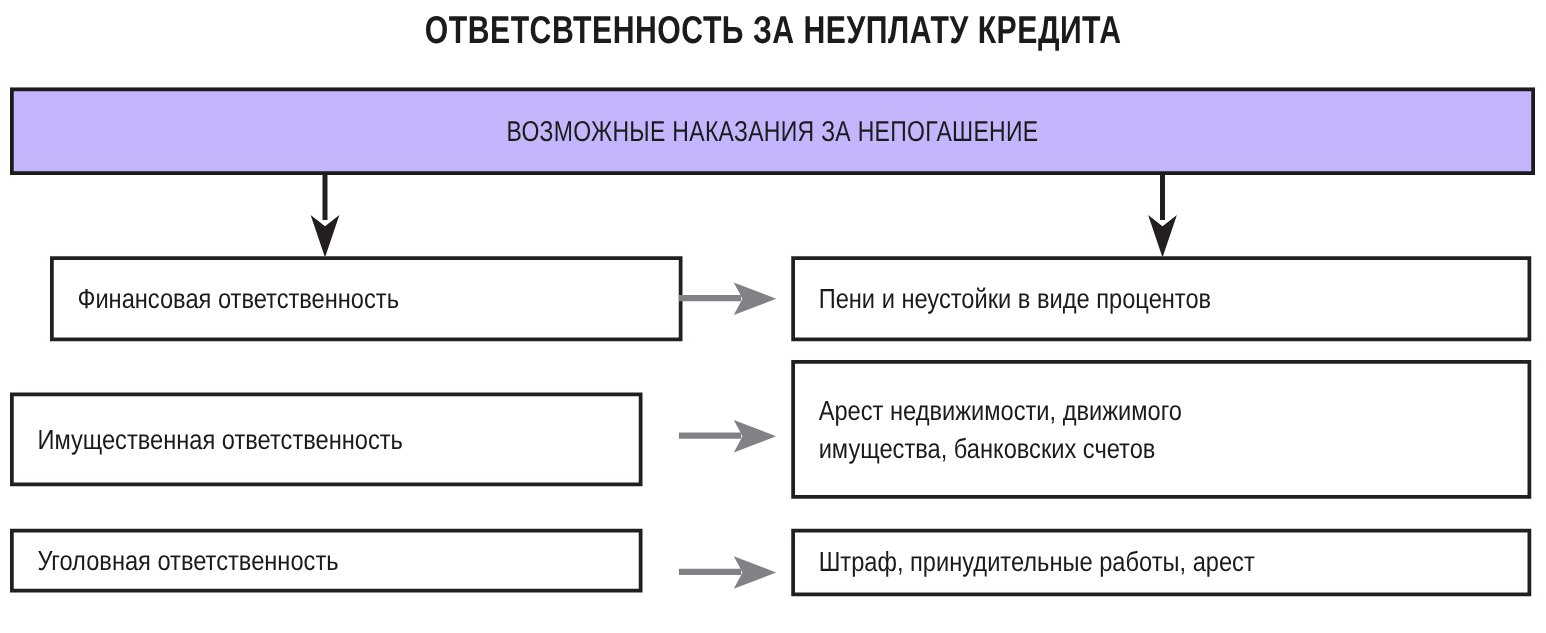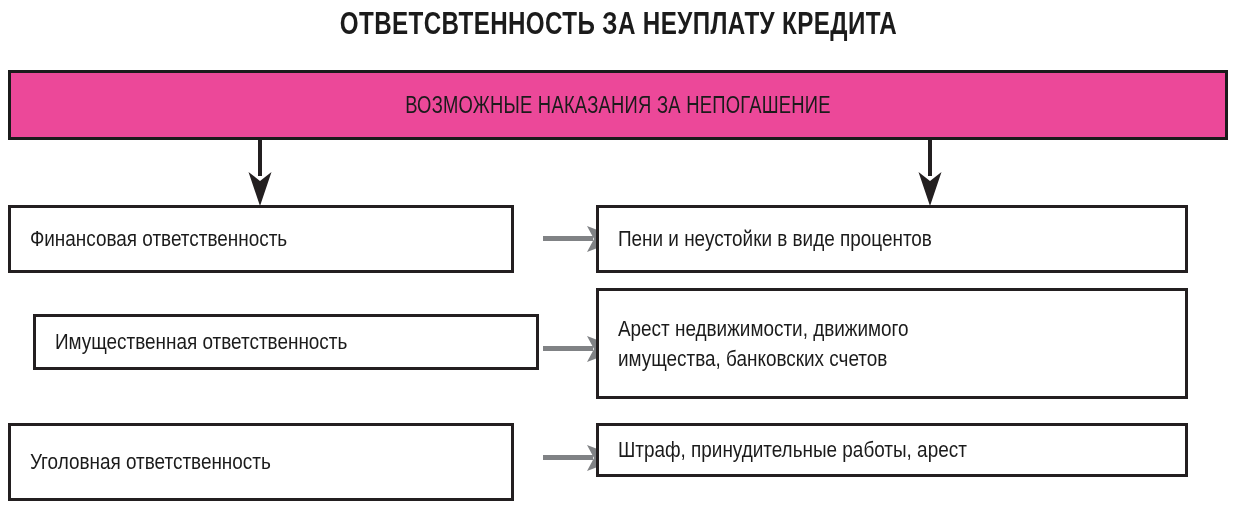--- a/index.html
+++ b/index.html
@@ -34,21 +34,21 @@
   }
 
   
   #header-box {
     position: absolute;
     left: 8px;
     top: 70px;
     width: 1220px;
     height: 70px;
     box-sizing: border-box;
-    background: #ec4899;
+    background: #c4b5fd;
     border: 3px solid #1b1b1b;
     display: flex;
     align-items: center;
     justify-content: center;
   }
   #header-box .hdr-text {
     font-size: 23px;
     font-weight: normal;
     letter-spacing: 0.3px;
     color: #1b1b1b;
@@ -71,25 +71,25 @@
     color: #1b1b1b;
     padding-left: 22px;
     padding-right: 12px;
     transform: scaleX(0.86);
     transform-origin: 0 50%;
     white-space: pre-line;
   }
 
   
   .left-box  { left: 8px;  width: 506px; }
-  .right-box { left: 596px; width: 592px; }
+  .right-box { left: 633px; width: 592px; }
 
-  #box-left-1  { top: 205px; height: 68px; }
-  #box-left-2  { top: 314px; height: 56px; margin-left: 25px; }
-  #box-left-3  { top: 423px; height: 78px; }
+  #box-left-1  { top: 205px; height: 68px; margin-left: 32px; }
+  #box-left-2  { top: 314px; height: 75px; }
+  #box-left-3  { top: 423px; height: 51px; }
 
   #box-right-1 { top: 205px; height: 68px; }
   #box-right-2 { top: 288px; height: 111px; }
   #box-right-3 { top: 423px; height: 54px; }
 
   
   .v-arrow {
     position: absolute;
     top: 140px;
     width: 26px;

